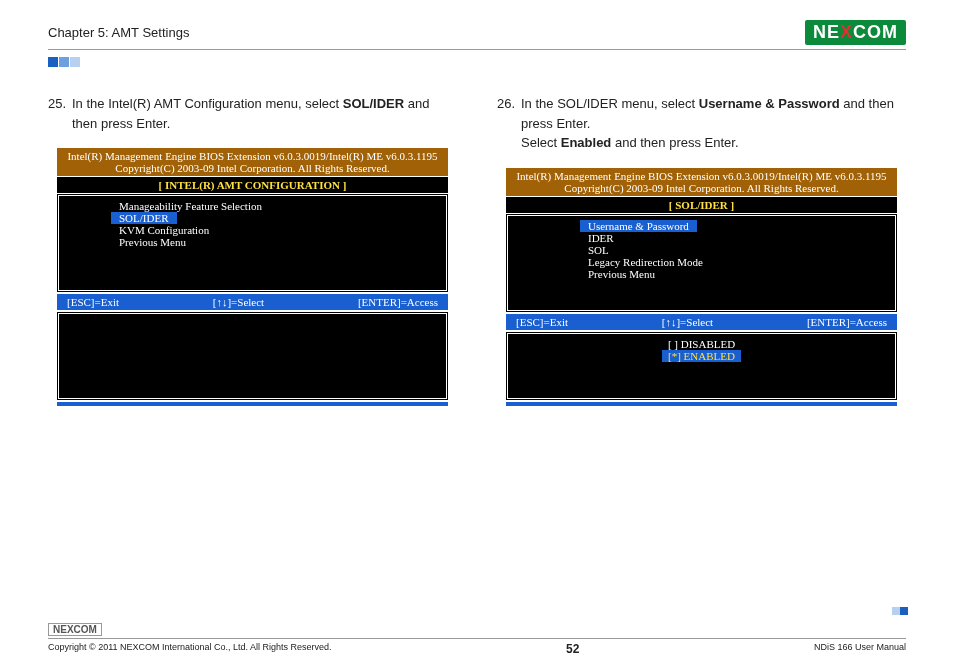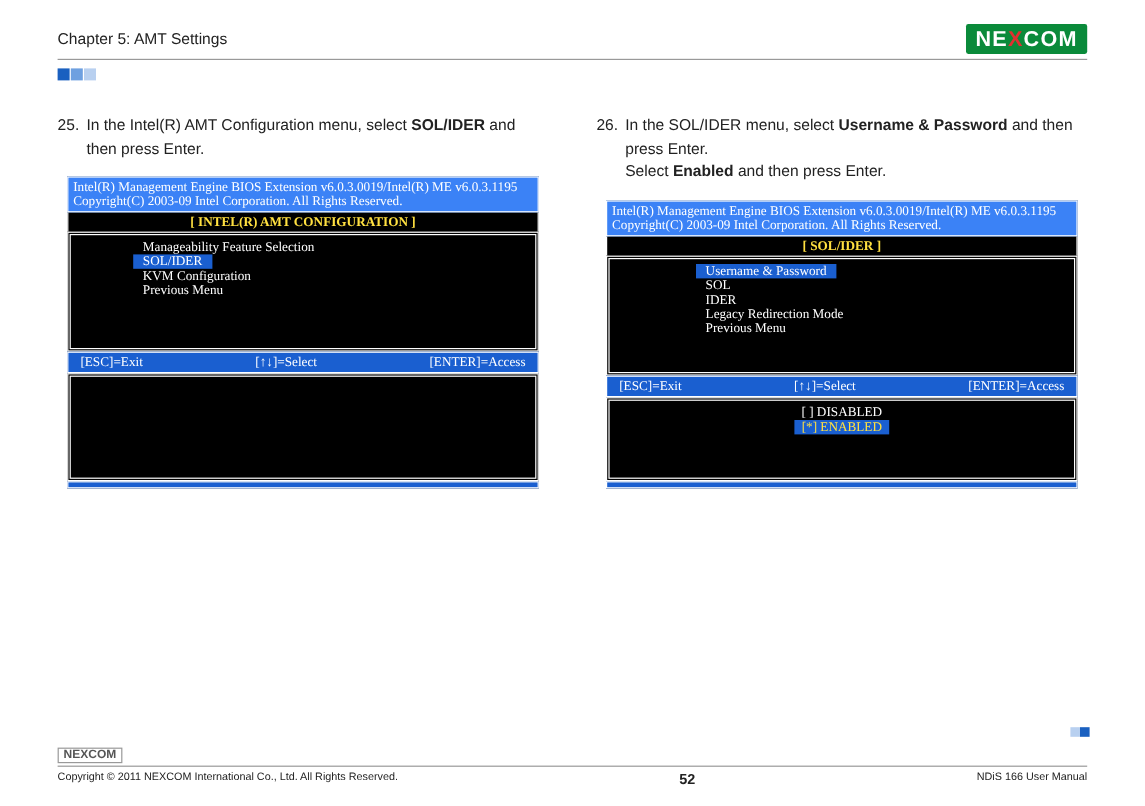--- a/index.html
+++ b/index.html
@@ -48,23 +48,23 @@
   .step-text { flex: 1; }
   .bios {
     background: #000;
     color: #fff;
     font-family: "Times New Roman", serif;
     font-size: 11px;
     margin-left: 8px;
     margin-right: 8px;
   }
   .blue-bar {
-    background: #3b82f6;
+    background: #a16207;
     color: #fff;
-    text-align: left;
+    text-align: center;
     padding: 2px 4px;
     border: 1px solid #fff;
   }
   .title-row {
     text-align: center;
     color: #ffe040;
     padding: 2px 4px;
     border-left: 1px solid #fff;
     border-right: 1px solid #fff;
     font-weight: bold;
@@ -198,22 +198,22 @@
       </div>
 
       <div class="bios">
         <div class="blue-bar">
           <div>Intel(R) Management Engine BIOS Extension v6.0.3.0019/Intel(R) ME v6.0.3.1195</div>
           <div>Copyright(C) 2003-09 Intel Corporation. All Rights Reserved.</div>
         </div>
         <div class="title-row">[    SOL/IDER    ]</div>
         <div class="menu-box">
           <div><span class="menu-sel" style="margin-left:72px;">Username &amp; Password</span></div>
+          <div class="menu-item" style="padding-left:80px;">IDER</div>
           <div class="menu-item" style="padding-left:80px;">SOL</div>
-          <div class="menu-item" style="padding-left:80px;">IDER</div>
           <div class="menu-item" style="padding-left:80px;">Legacy Redirection Mode</div>
           <div class="menu-item" style="padding-left:80px;">Previous Menu</div>
         </div>
         <div class="hint-bar">
           <span>[ESC]=Exit</span>
           <span>[↑↓]=Select</span>
           <span>[ENTER]=Access</span>
         </div>
         <div class="option-box">
           <div class="opt-dis">[   ] DISABLED</div>

